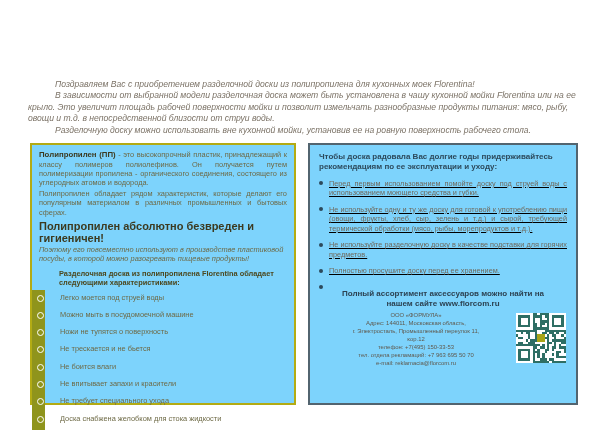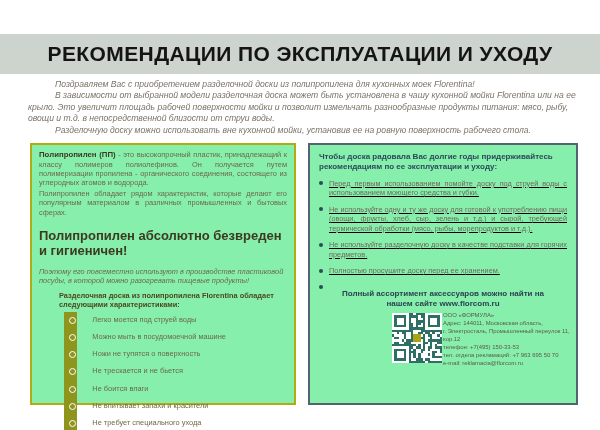--- a/index.html
+++ b/index.html
@@ -11,30 +11,30 @@
     display:flex;align-items:center;justify-content:center;}
   .title-band h1{margin:0;font-size:21px;font-weight:bold;color:#141414;letter-spacing:.4px;white-space:nowrap;}
 
   
   .intro{position:absolute;top:79px;left:28px;right:20px;font-size:8.6px;font-style:italic;
     color:#7b7266;line-height:1.33;}
   .intro p{margin:0;text-indent:27px;}
 
   
   .columns{position:absolute;top:143px;left:30px;width:548px;height:262px;display:flex;gap:12px;}
-  .panel{background:#86efac;box-sizing:border-box;align-items:center;}
+  .panel{background:#7dd3fc;box-sizing:border-box;}
   .panel.left{width:266px;border:2px solid #b3ab14;display:flex;flex-direction:column;
     padding:5px 7px 0 7px;position:relative;}
   .panel.right{flex:1;border:2px solid #52646f;display:flex;flex-direction:column;
     padding:7px 9px 4px 9px;}
 
   
   .lp-p{margin:0 0 2px 0;font-size:7.4px;line-height:1.24;color:#6d6945;text-align:justify;}
   .lp-term{font-weight:bold;color:#3c3a20;font-size:7.8px;}
-  .lp-bold{margin:9px 0;font-size:13px;font-weight:bold;color:#3c3a20;}
+  .lp-bold{margin:1px 0;font-size:11px;font-weight:bold;color:#3c3a20;}
   .lp-italic{margin:0 0 3px 0;font-size:7.4px;font-style:italic;color:#6d6945;line-height:1.25;}
   .list-heading{margin:3px 0 2px 20px;font-size:7.4px;font-weight:bold;color:#4c481f;line-height:1.25;}
 
   
   .features{flex:1;position:relative;margin:0 -7px -0px -7px;padding:4px 8px 2px 28px;}
   .feature-strip{position:absolute;left:0;top:0;bottom:0;width:13px;background:#8f941c;}
   .feature{position:relative;margin:0 0 8.4px 0;font-size:7.4px;color:#6d6945;line-height:1.2;}
   .ring{position:absolute;left:-23px;top:1px;width:5px;height:5px;border:1.6px solid #ffffff;
     border-radius:50%;background:transparent;}
 
@@ -51,23 +51,20 @@
     color:#5f584c;line-height:1.35;}
   .contact div{white-space:nowrap;}
   .qr{position:absolute;right:1px;top:1px;width:50px;height:50px;}
   .qr svg{width:50px;height:50px;shape-rendering:crispEdges;display:block;}
 </style>
 </head>
 <body>
 
 <div class="page">
 
-  <div class="title-band">
-    <h1>РЕКОМЕНДАЦИИ ПО ЭКСПЛУАТАЦИИ И УХОДУ</h1>
-  </div>
 
   <div class="intro">
     <p>Поздравляем Вас с приобретением разделочной доски из полипропилена для  кухонных моек Florentina!</p>
     <p>В зависимости от выбранной модели разделочная доска может быть установлена в чашу кухонной мойки Florentina или на ее крыло. Это увеличит площадь рабочей поверхности мойки и позволит измельчать разнообразные продукты питания: мясо, рыбу, овощи и т.д. в непосредственной близости от струи воды.</p>
     <p>Разделочную доску можно использовать вне кухонной мойки, установив ее на ровную поверхность рабочего стола.</p>
   </div>
 
   <div class="columns">
 
     <div class="panel left">

